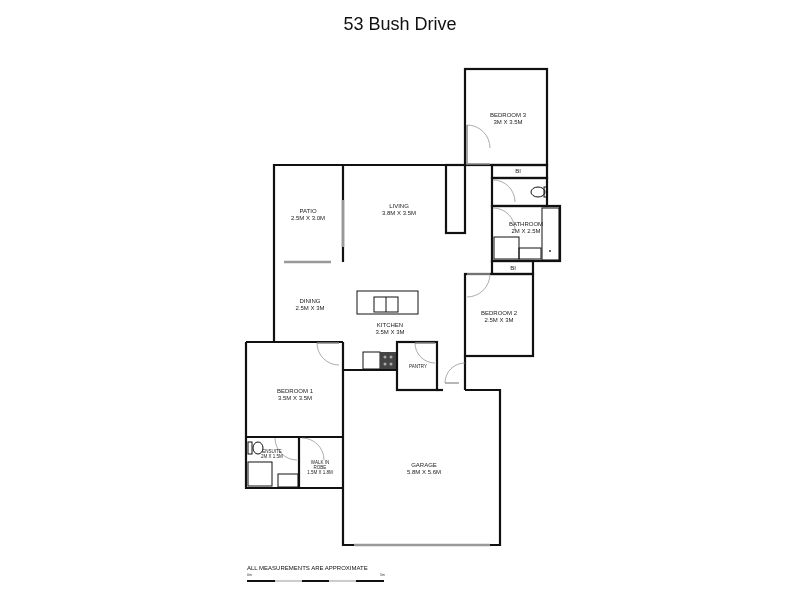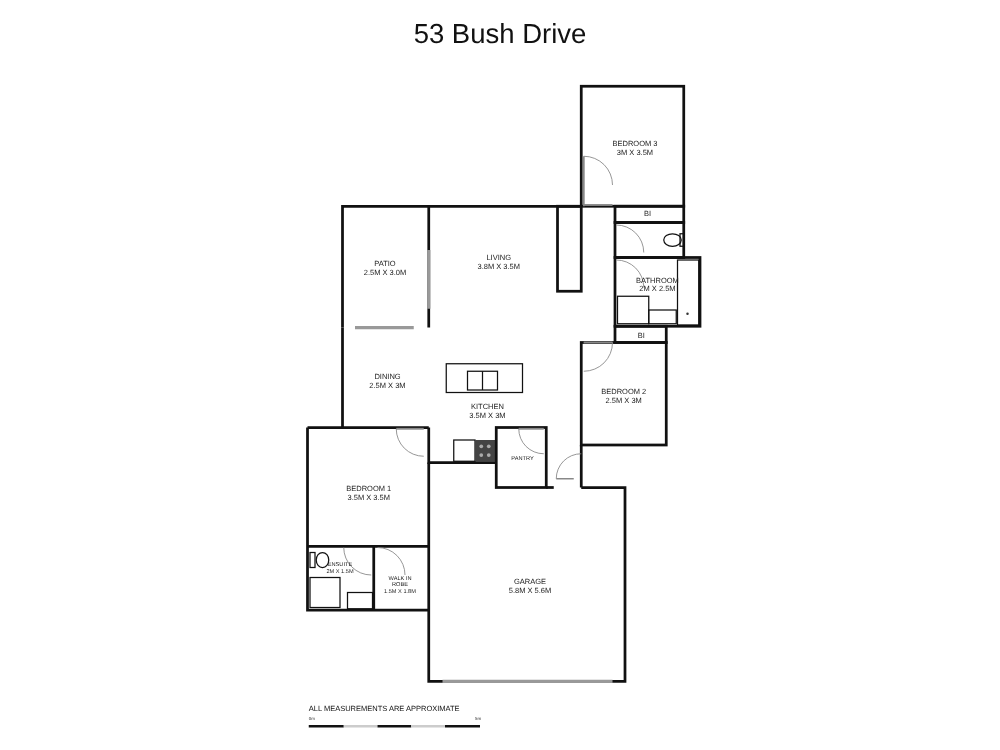--- a/index.html
+++ b/index.html
@@ -1,17 +1,17 @@
 <!DOCTYPE html>
 <html><head>
   <meta charset="utf-8">
   <style>
     html, body { margin: 0; padding: 0; background: #ffffff; }
     body { width: 800px; height: 600px; position: relative; overflow: hidden; font-family: "Liberation Sans", sans-serif; }
-    .title { position: absolute; left: 0; width: 800px; top: 14px; text-align: center; font-size: 22px; color: #111; }
+    .title { position: absolute; left: 0; width: 800px; top: 14px; text-align: center; font-size: 18px; color: #111; }
     svg.plan { position: absolute; left: 0; top: 0; }
     .lbl { font-family: "Liberation Sans", sans-serif; font-size: 6px; fill: #222; text-anchor: middle; }
     .lbl-sm { font-family: "Liberation Sans", sans-serif; font-size: 4.5px; fill: #222; text-anchor: middle; }
     .wall { stroke: #111; stroke-width: 2.2; fill: none; }
     .thin { stroke: #111; stroke-width: 1; fill: none; }
     .door { stroke: #888; stroke-width: 0.7; fill: none; }
     .win { stroke: #999; stroke-width: 2.6; fill: none; }
     .note { position: absolute; left: 247px; top: 565px; font-size: 6px; color: #111; }
     .scale-lbl { position: absolute; top: 573px; font-size: 3.5px; color: #333; }
   </style>

